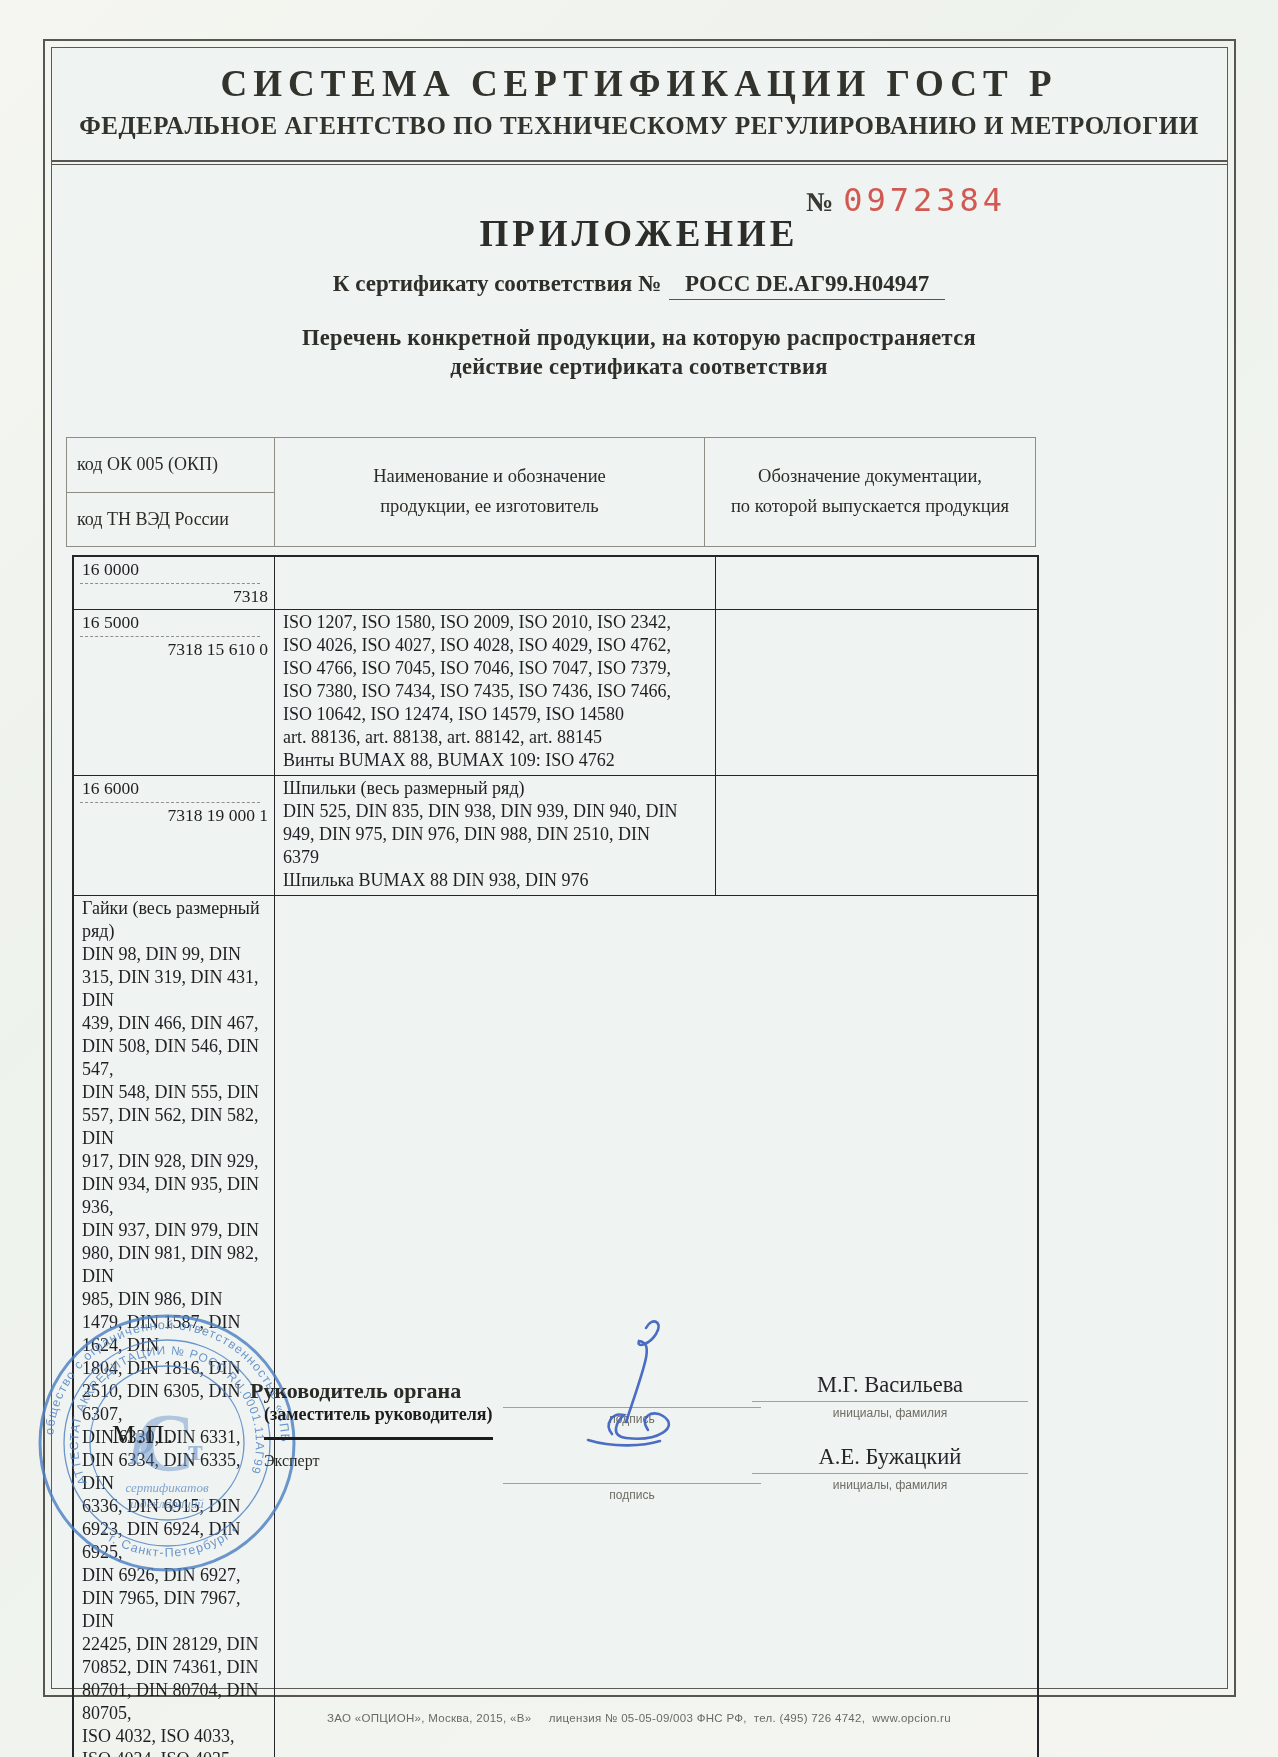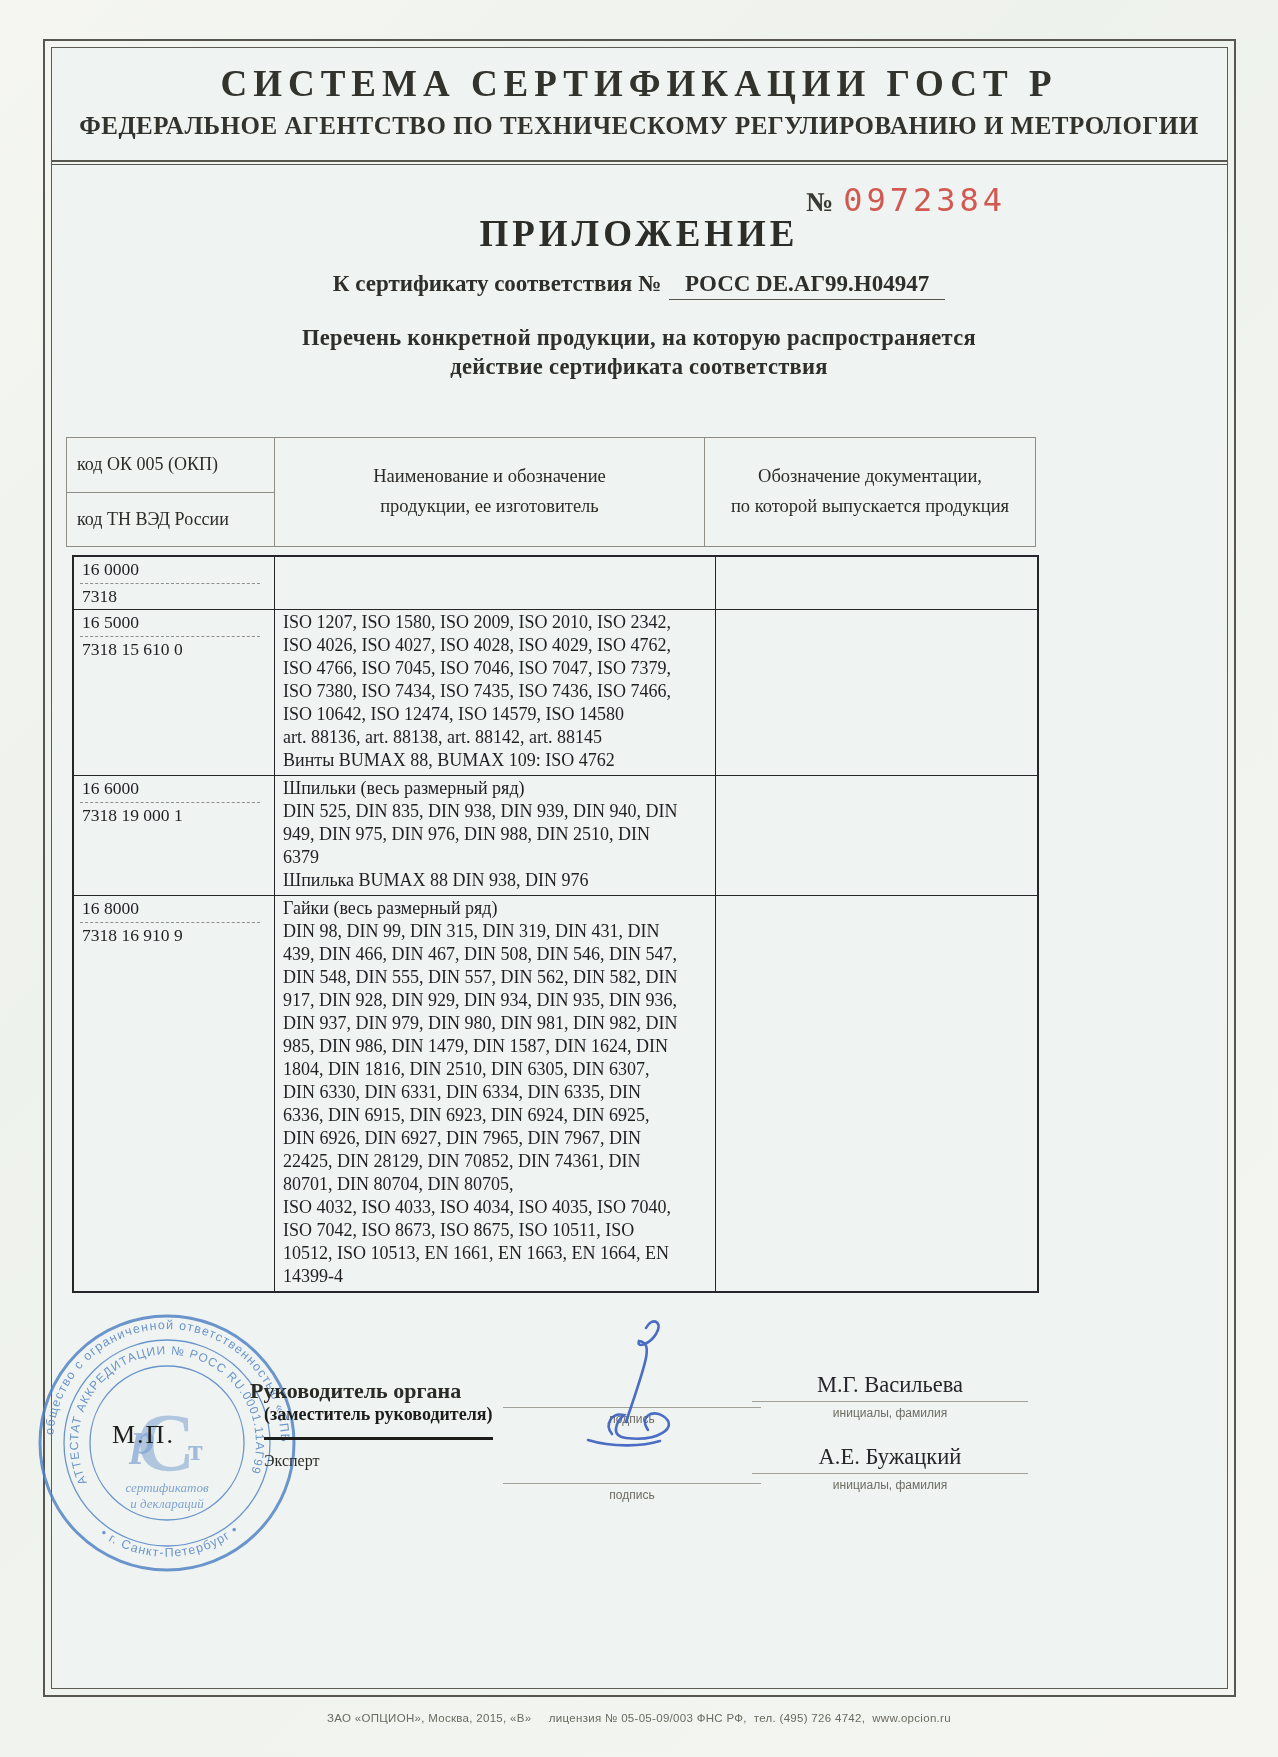--- a/index.html
+++ b/index.html
@@ -73,21 +73,21 @@
     position:absolute; left:72px; top:555px; width:967px;
     border:2px solid #26262a; font-size:18px; color:#1f1f23;
   }
   .tr { display:grid; grid-template-columns:201px 441px 1fr; border-bottom:1.5px solid #26262a; }
   .tr:last-child { border-bottom:none; }
   .td { line-height:23px; }
   .td.c1 { border-right:1.5px solid #26262a; padding:1px 6px 2px 6px; font-size:17.5px; }
   .td.c2 { border-right:1.5px solid #26262a; padding:1px 8px 3px 8px; }
   .td.c3 { padding:1px 8px; }
   .okp { border-bottom:1px dashed #8f8f8f; padding:1px 0 3px 2px; width:96%; line-height:21px; }
-  .tnved { padding:2px 0 0 2px; line-height:21px; }
+  .tnved { padding:2px 0 0 2px; line-height:21px;text-align:right; }
   .tr.r0 { min-height:47px; }
 
   
   .stamp-svg { position:absolute; left:36px; top:1312px; opacity:0.82; }
   .mp-mark {
     position:absolute; left:112px; top:1420px; font-size:26px; color:#1d1d1b;
     letter-spacing:2px; z-index:3;
   }
   .role1a { position:absolute; left:250px; top:1378px; font-size:22px; font-weight:bold; color:#2a2a26; }
   .role1b { position:absolute; left:264px; top:1404px; font-size:18px; font-weight:bold; color:#1c1c1a;
@@ -183,24 +183,20 @@
         <div class="tnved">7318 19 000 1</div>
       </div>
       <div class="td c2 pre">Шпильки (весь размерный ряд)
 DIN 525, DIN 835, DIN 938, DIN 939, DIN 940, DIN
 949, DIN 975, DIN 976, DIN 988, DIN 2510, DIN
 6379
 Шпилька BUMAX 88 DIN 938, DIN 976</div>
       <div class="td c3"></div>
     </div>
     <div class="tr">
-      <div class="td c1">
-        <div class="okp">16 8000</div>
-        <div class="tnved">7318 16 910 9</div>
-      </div>
       <div class="td c2 pre">Гайки (весь размерный ряд)
 DIN 98, DIN 99, DIN 315, DIN 319, DIN 431, DIN
 439, DIN 466, DIN 467, DIN 508, DIN 546, DIN 547,
 DIN 548, DIN 555, DIN 557, DIN 562, DIN 582, DIN
 917, DIN 928, DIN 929, DIN 934, DIN 935, DIN 936,
 DIN 937,  DIN 979, DIN 980, DIN 981, DIN 982, DIN
 985, DIN 986, DIN 1479,  DIN 1587, DIN 1624, DIN
 1804, DIN 1816, DIN 2510, DIN 6305, DIN 6307,
 DIN 6330, DIN 6331, DIN 6334, DIN 6335, DIN
 6336, DIN 6915, DIN 6923, DIN 6924, DIN 6925,

